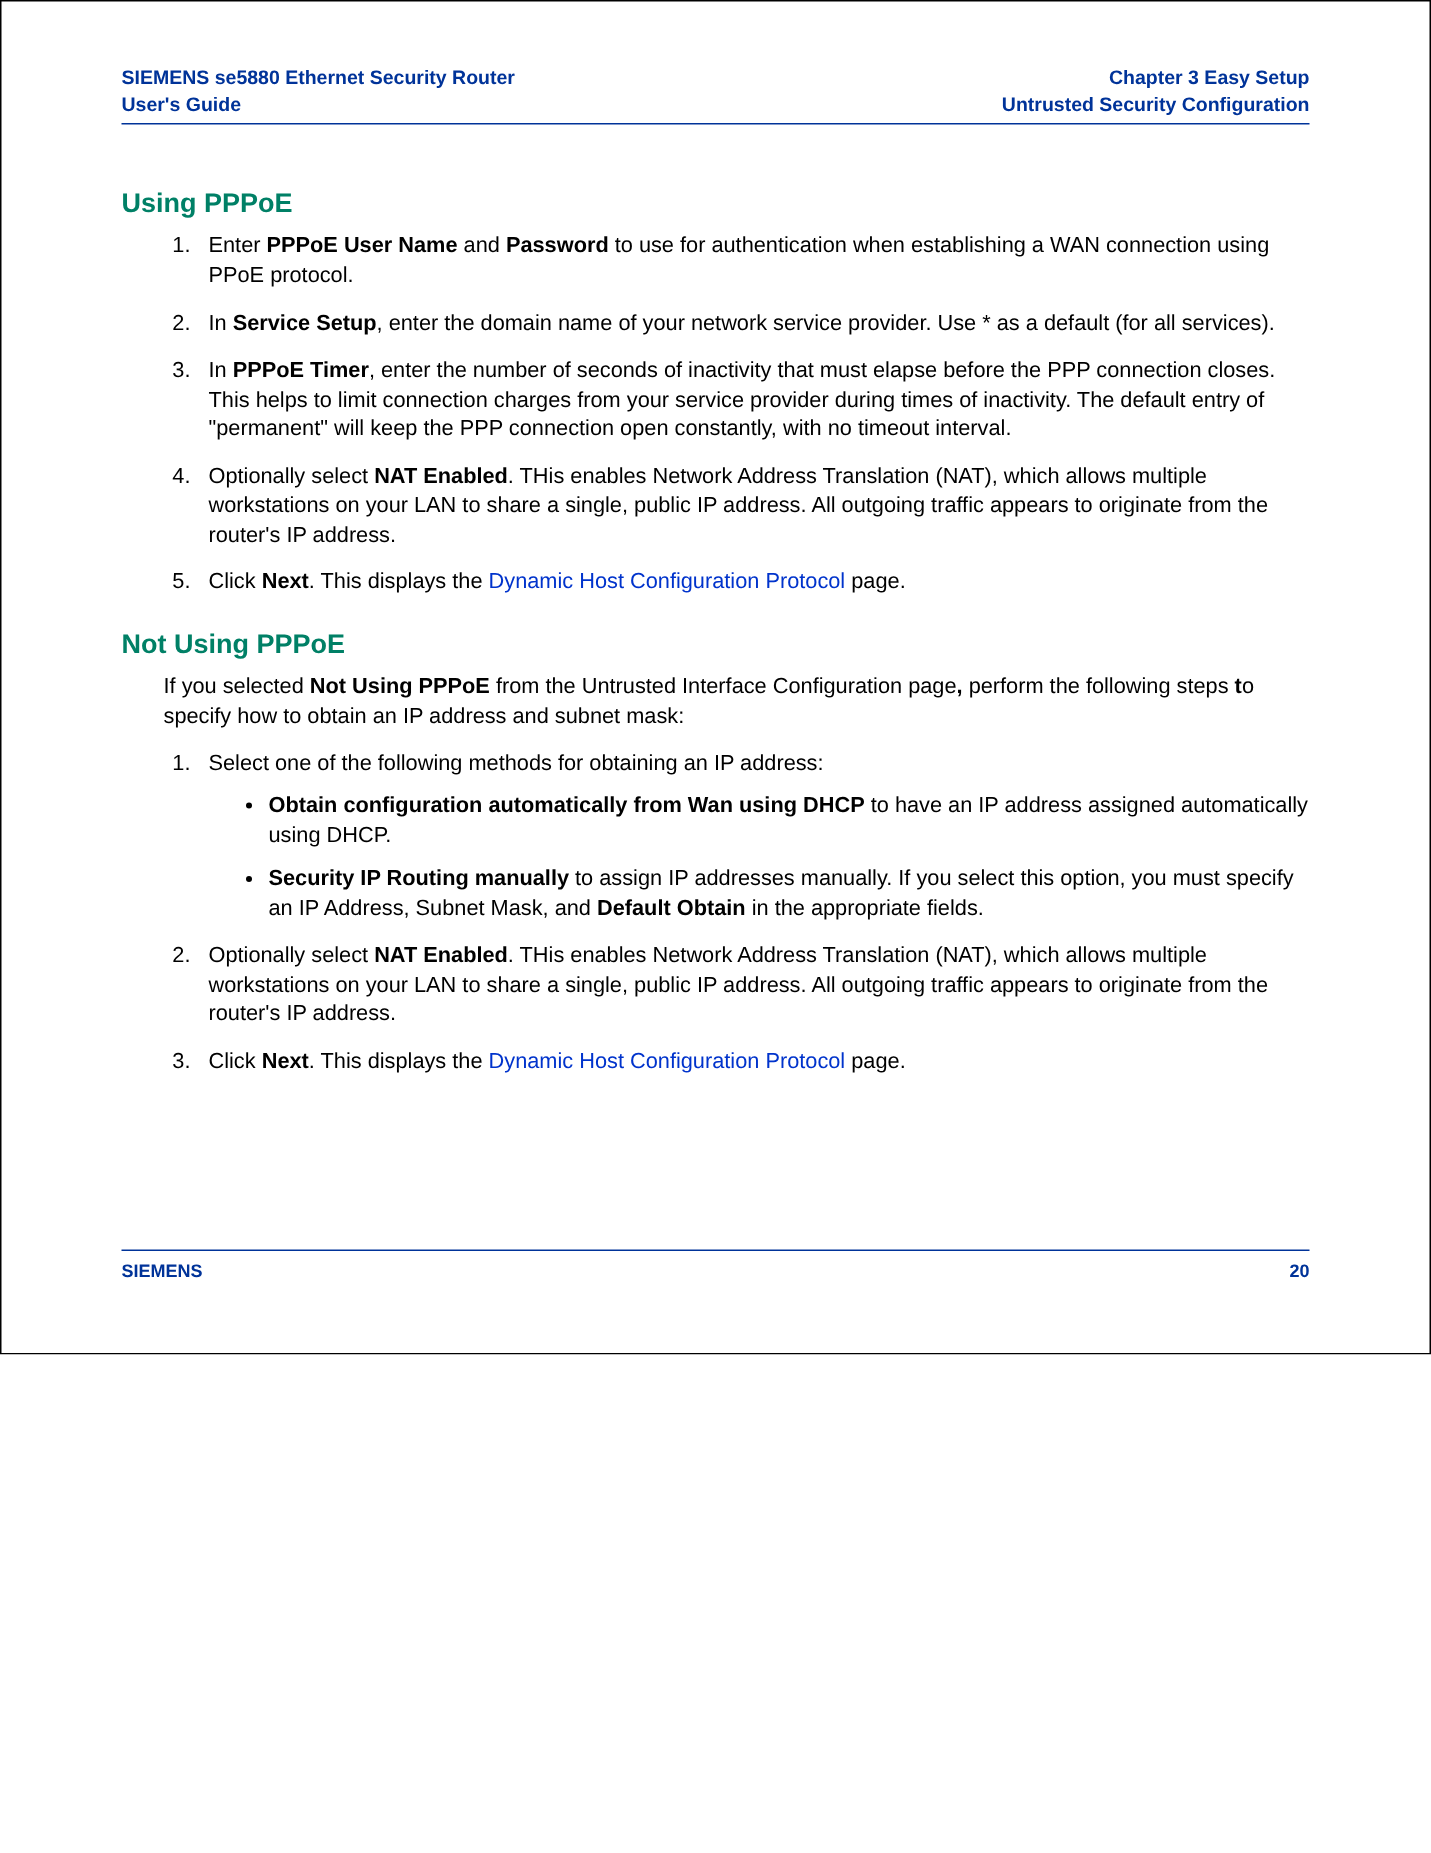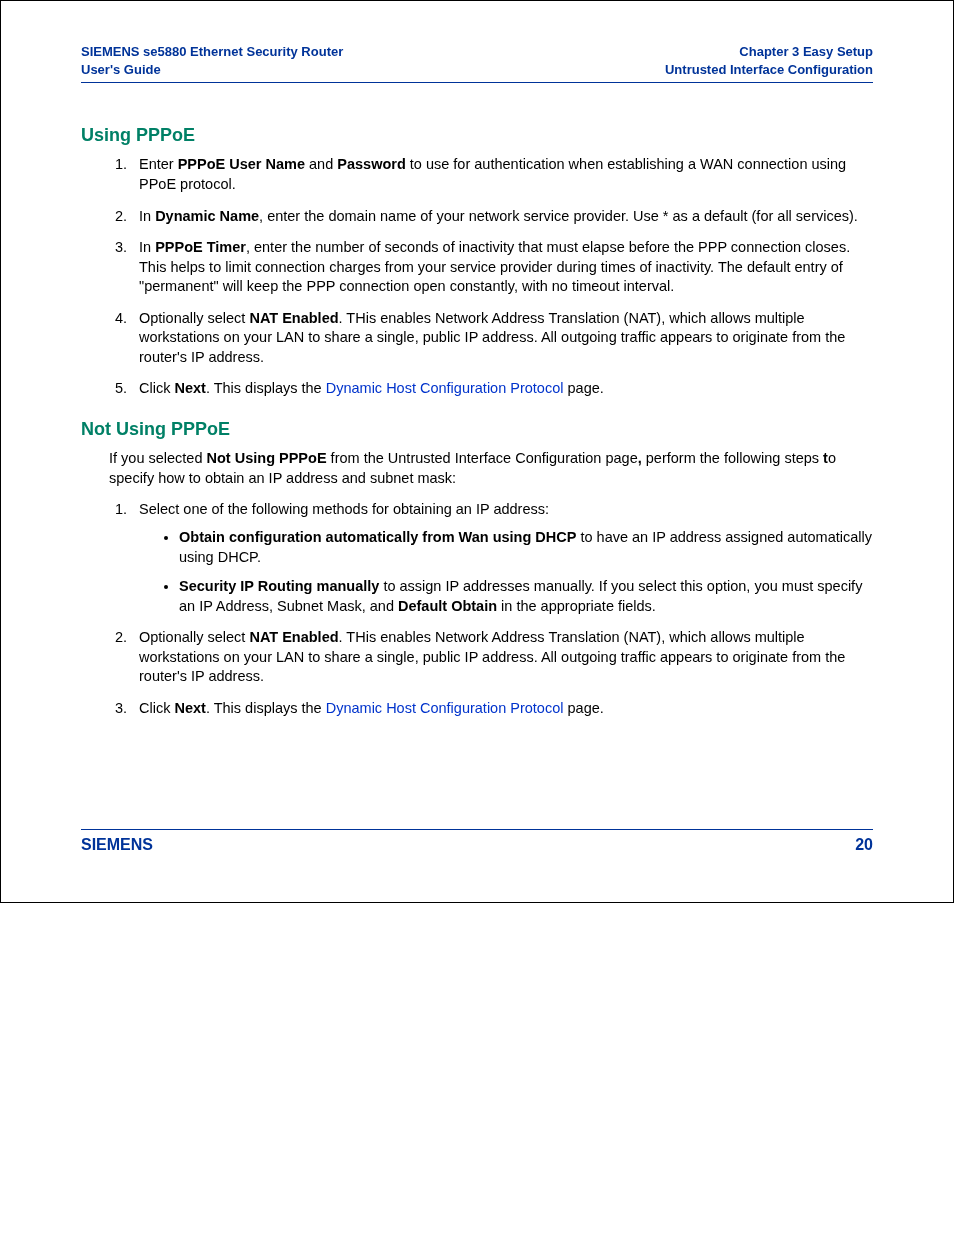--- a/index.html
+++ b/index.html
@@ -32,21 +32,21 @@
     line-height: 1.35;
   }
   .hdr-right { text-align: right; }
   .ftr {
     position: absolute;
     left: 80px; right: 80px; bottom: 48px;
     border-top: 1.5px solid #003399;
     padding-top: 6px;
     display: flex;
     justify-content: space-between;
-    font-size: 16px;
+    font-size: 12px;
     font-weight: bold;
     color: #003399;
     text-align: right;
   }
   .content {
     margin: 0 32px;
     font-size: 14.5px;
     line-height: 1.35;
   }
   h2.section {
@@ -85,35 +85,35 @@
 
 <div class="page">
 
   <div class="hdr">
     <div class="hdr-left">
       <span>SIEMENS se5880 Ethernet Security Router</span><br>
       <span>User's Guide</span>
     </div>
     <div class="hdr-right">
       <span>Chapter 3  Easy Setup</span><br>
-      <span>Untrusted Interface Configuration</span>
+      <span>Untrusted Security Configuration</span>
     </div>
   </div>
 
   <div class="content">
 
     <h2 class="section">Using PPPoE</h2>
 
 
     <ol class="steps">
       <li>
         <span>Enter </span><span class="b">PPPoE User Name</span><span> and </span><span class="b">Password</span><span> to use for authentication when establishing a WAN connection using PPoE protocol.</span>
       </li>
       <li>
-        <span> In </span><span class="b">Dynamic Name</span><span>, enter the domain name of your network service provider. Use * as a default (for all services).</span>
+        <span> In </span><span class="b">Service Setup</span><span>, enter the domain name of your network service provider. Use * as a default (for all services).</span>
       </li>
       <li>
         <span> In </span><span class="b">PPPoE Timer</span><span>, enter the number of seconds of inactivity that must elapse before the PPP connection closes. This helps to limit connection charges from your service provider during times of inactivity. The default entry of "permanent" will keep the PPP connection open constantly, with no timeout interval.</span>
       </li>
       <li>
         <span> Optionally select </span><span class="b">NAT Enabled</span><span>. THis enables Network Address Translation (NAT), which allows multiple workstations on your LAN to share a single, public IP address. All outgoing traffic appears to originate from the router's IP address.</span>
       </li>
       <li>
         <span> Click </span><span class="b">Next</span><span>. This displays the </span><a class="link">Dynamic Host Configuration Protocol </a><span>page.</span>
       </li>

